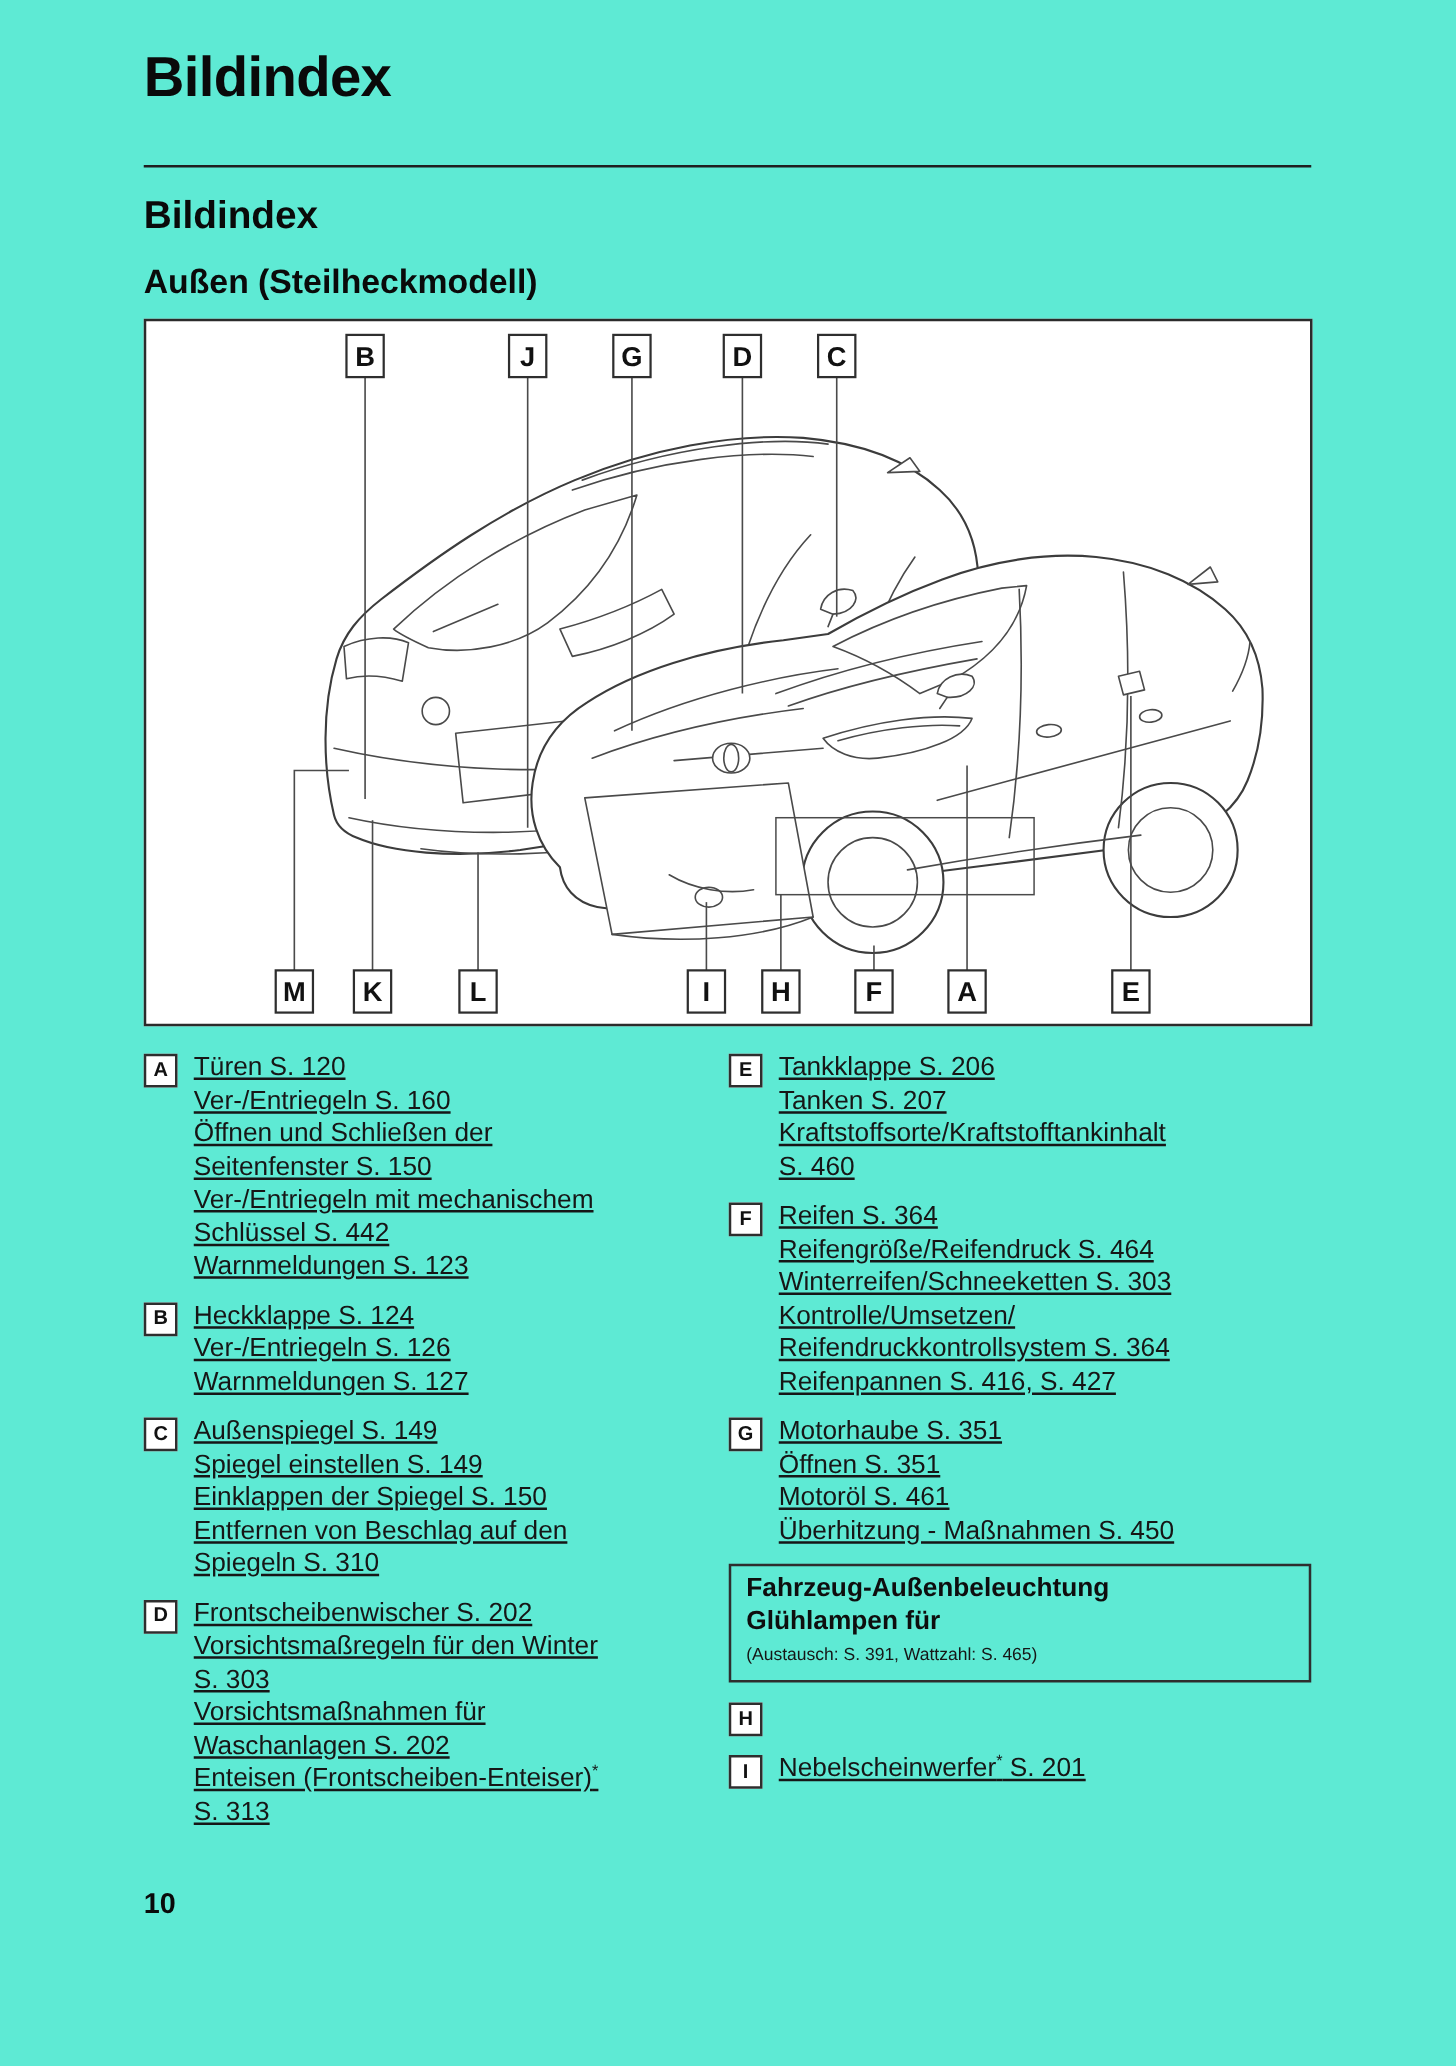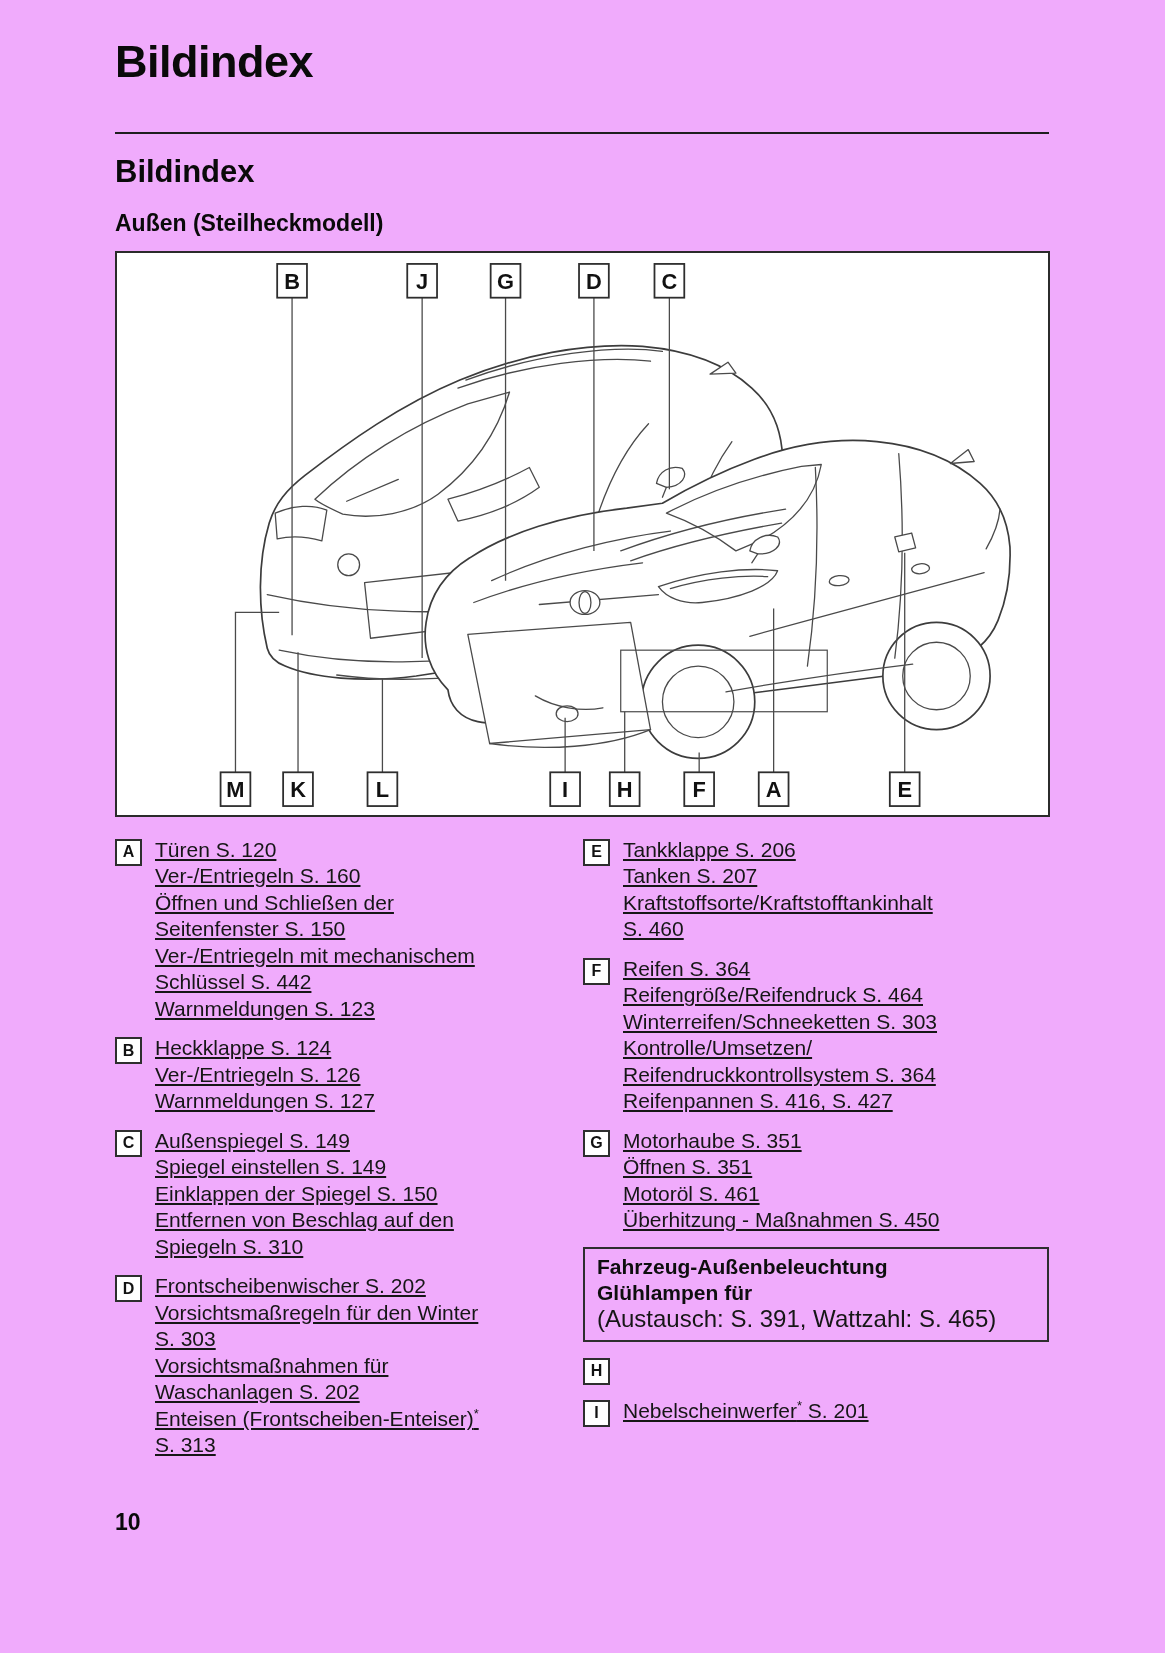--- a/index.html
+++ b/index.html
@@ -1,31 +1,31 @@
 <!DOCTYPE html>
 <html><head>
 <meta charset="utf-8">
 <style>
   html,body{margin:0;padding:0;background:#ffffff;}
   .page{
     position:relative;
     width:1165px;height:1653px;
-    background:#f0abfc;
+    background:#5eead4;
     font-family:"Liberation Sans", sans-serif;
     color:#141414;
     overflow:hidden;
   }
   .content{padding:0 116px 0 115px;}
   .h1-title{
     font-size:45px;font-weight:700;letter-spacing:-0.5px;
     margin:0;padding-top:38px;line-height:1.05;color:#0a0a0a;
   }
   .rule{border:none;border-top:2px solid #1f1f1f;margin:47px 0 0 0;}
   .h2-title{font-size:31px;font-weight:700;margin:22px 0 0 0;line-height:1.05;color:#0a0a0a;}
-  .h3-title{font-size:23px;font-weight:700;margin:22px 0 0 0;line-height:1.05;color:#0a0a0a;}
+  .h3-title{font-size:27px;font-weight:700;margin:22px 0 0 0;line-height:1.05;color:#0a0a0a;}
   .diagram-frame{
     margin-top:16px;
     width:931px;height:562px;
     border:2px solid #2b2b2b;
     background:#fff;
   }
   .diagram-frame svg{display:block;}
   .columns{display:flex;margin-top:20px;align-items:flex-start;}
   .col-left{width:468px;flex:none;}
   .col-right{flex:1;min-width:0;}
@@ -38,21 +38,21 @@
   }
   .lines{font-size:21px;line-height:26.5px;color:#161616;}
   .lines .line{white-space:nowrap;text-decoration:underline;}
   .line sup{font-size:13px;line-height:0;vertical-align:super;}
   .bulb-box{
     border:2px solid #2e2e2e;
     margin:8px 0 14px 0;
     padding:5px 12px 8px 12px;
   }
   .bulb-box .b-line{font-size:21px;line-height:26px;font-weight:700;color:#0e0e0e;}
-  .bulb-box .n-line{font-size:24px;line-height:26px;color:#161616;}
+  .bulb-box .n-line{font-size:14px;line-height:26px;color:#161616;}
   .page-number{
     position:absolute;left:115px;top:1509px;
     font-size:23px;font-weight:700;color:#0a0a0a;
   }
   
   .car-body{fill:#fff;stroke:#3c3c3c;stroke-width:1.7;stroke-linejoin:round;}
   .car-line{fill:none;stroke:#4a4a4a;stroke-width:1.3;stroke-linecap:round;}
   .car-panel{fill:#fff;stroke:#4a4a4a;stroke-width:1.3;stroke-linejoin:round;}
   .leader{fill:none;stroke:#4a4a4a;stroke-width:1.3;}
   .callout-rect{fill:none;stroke:#4a4a4a;stroke-width:1.2;}

